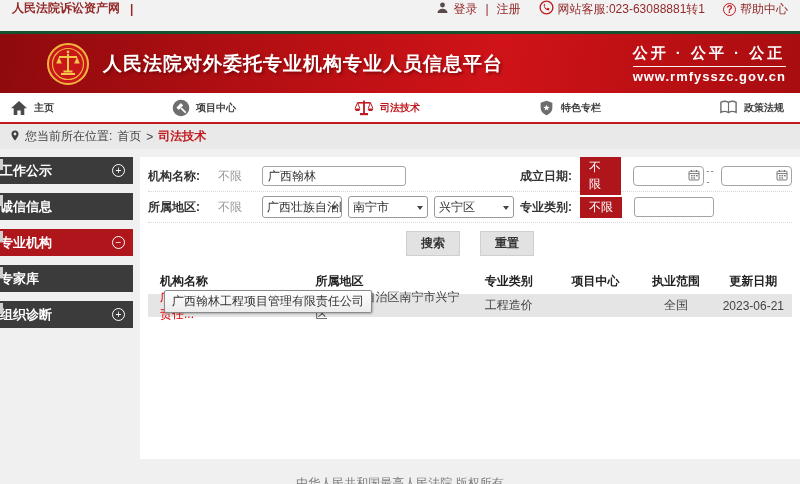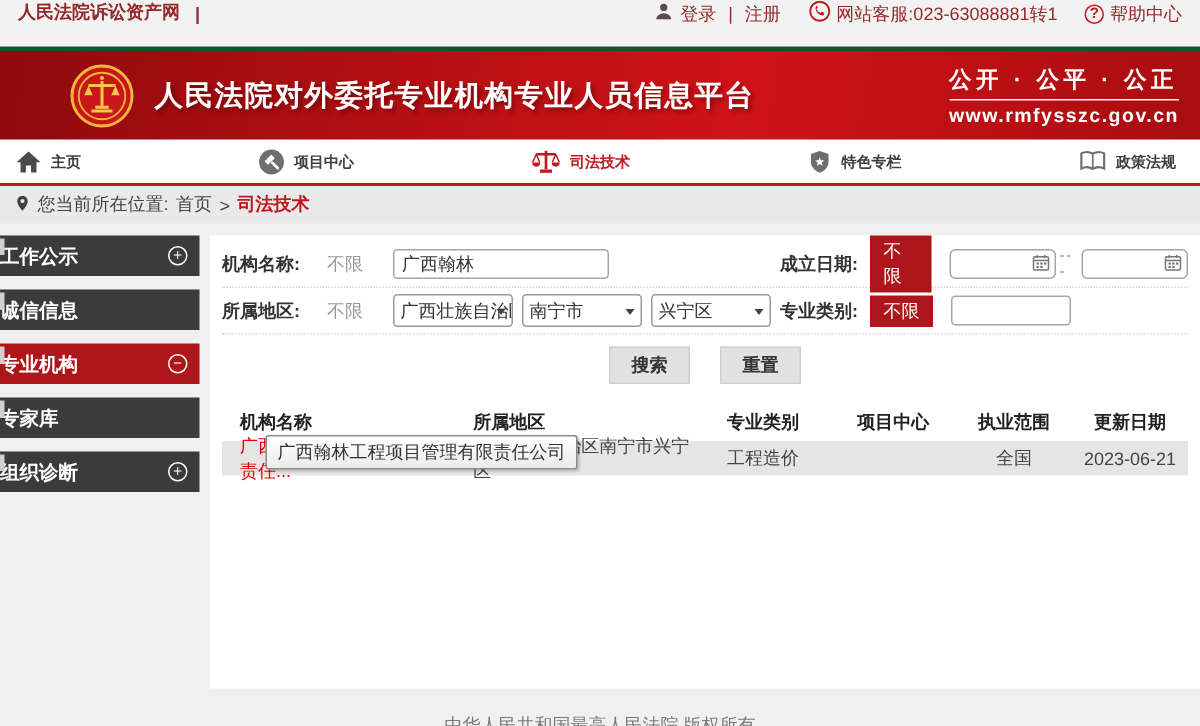--- a/index.html
+++ b/index.html
@@ -95,21 +95,21 @@
   .tbl-head { display:flex; align-items:center; height:26px; font-weight:bold; color:#222; }
   .tbl-row { display:flex; align-items:center; height:23px; background:#e5e5e5; color:#444; }
   .c1 { width:26%; padding-left:12px; }
   .c2 { width:23%; }
   .c3 { width:14%; text-align:center; }
   .c4 { width:13%; text-align:center; }
   .c5 { width:12%; text-align:center; }
   .c6 { width:12%; text-align:center; }
   .org-link { color:#e60000; cursor:pointer; }
 
-  .tooltip { position:absolute; left:37px; top:133px; border:1px solid #8a8a8a;
+  .tooltip { position:absolute; left:24px; top:133px; border:1px solid #8a8a8a;
     background:linear-gradient(#ffffff,#ececec); padding:2px 7px; font-size:12px;
     color:#333; border-radius:2px; box-shadow:1px 1px 2px rgba(0,0,0,.25); white-space:nowrap; }
 
   .footer { text-align:center; color:#7a7a7a; font-size:12px; padding:16px 0 10px; }
 </style>
 </head>
 <body>
 
 <div class="topbar">
   <div class="topbar-left">

